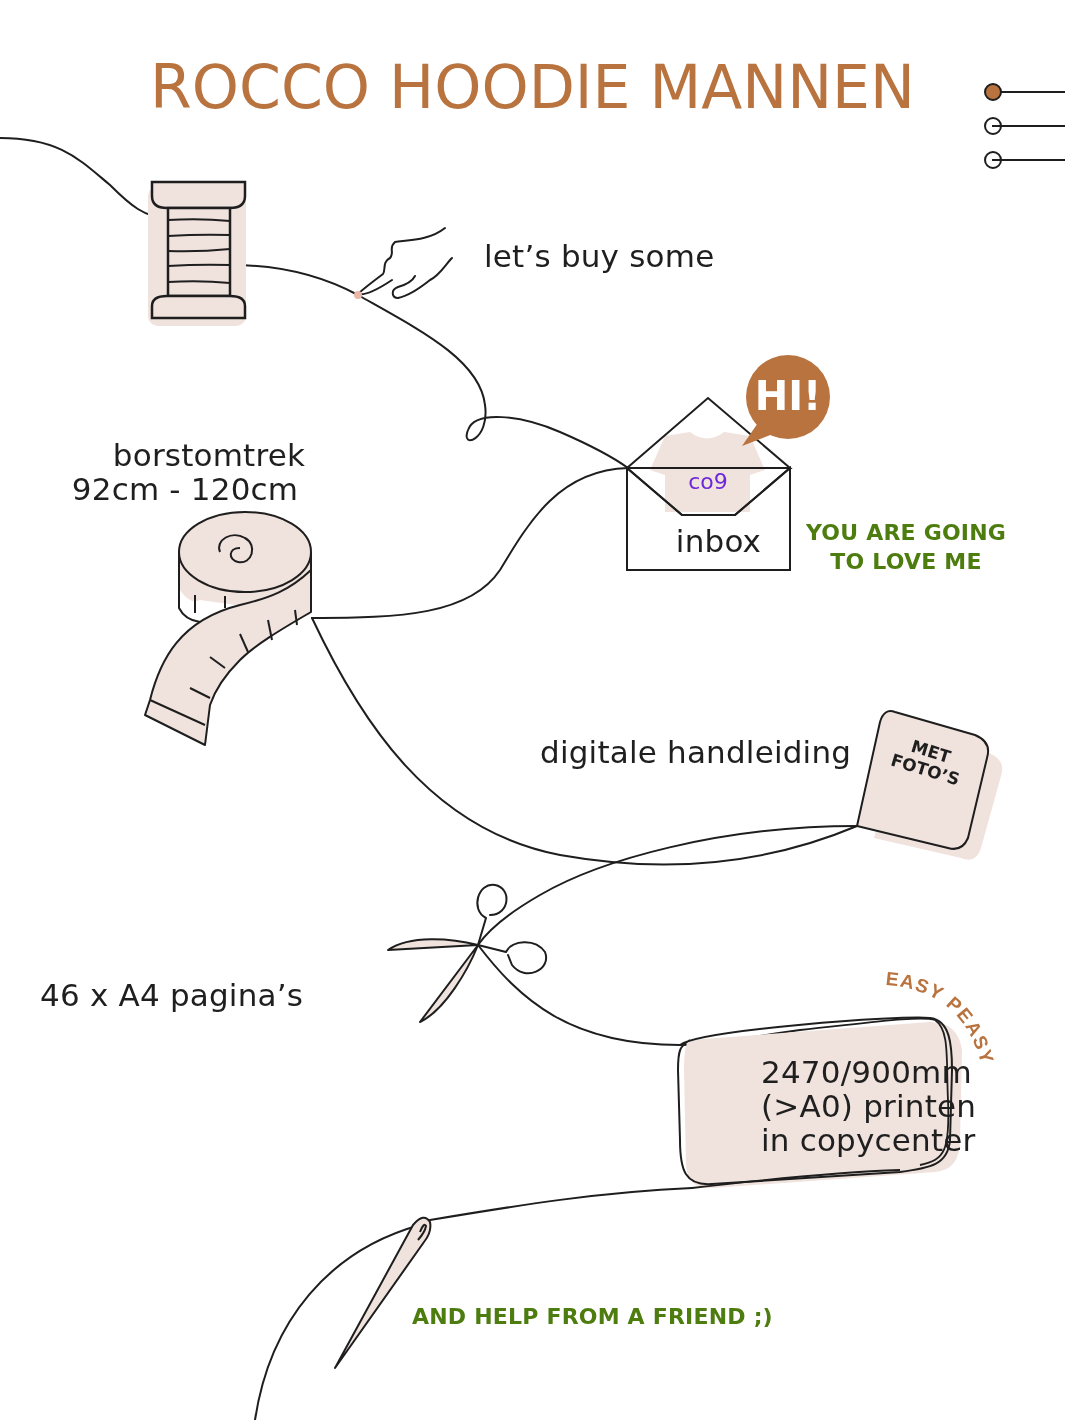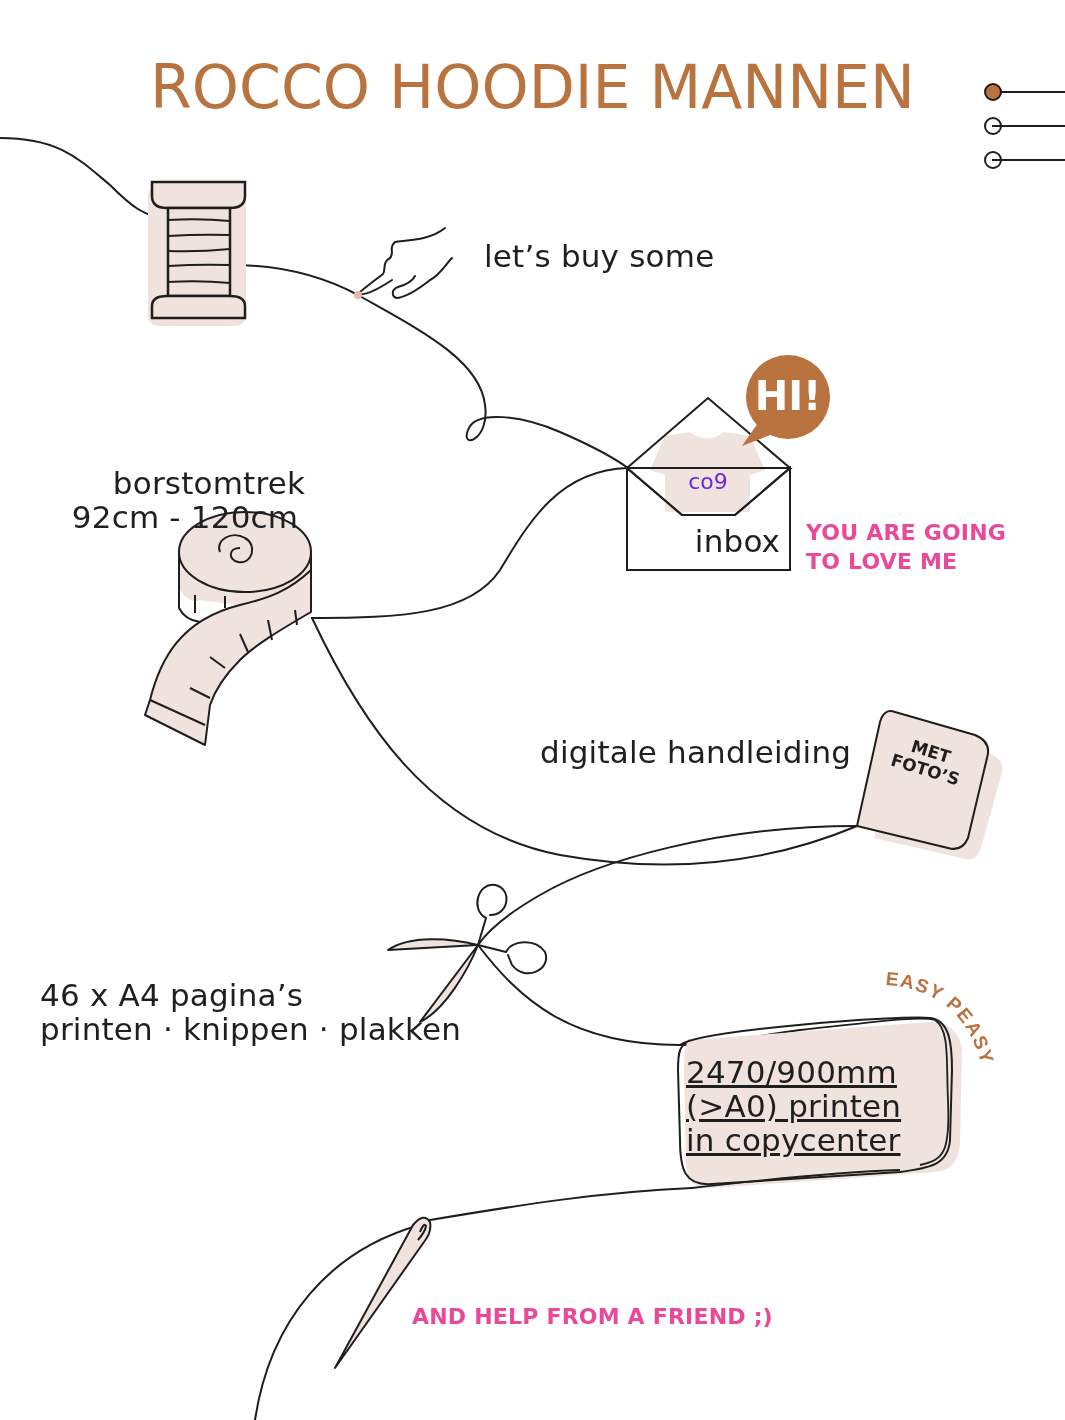--- a/index.html
+++ b/index.html
@@ -3,21 +3,21 @@
   <meta charset="utf-8">
   <style>
     html, body { margin: 0; padding: 0; background: #ffffff; }
     body { width: 1065px; height: 1420px; position: relative; overflow: hidden;
            font-family: "DejaVu Sans", "Liberation Sans", sans-serif; color: #1e1e1e; }
     #art { position: absolute; left: 0; top: 0; width: 1065px; height: 1420px; }
     .abs { position: absolute; white-space: nowrap; }
     .title { left: 0; width: 1065px; top: 52px; text-align: center; font-size: 60px; font-weight: 500;
              color: #b8733f; letter-spacing: 0px; line-height: 70px; }
     .txt { font-size: 31px; line-height: 34px; color: #1f1f1f; letter-spacing: 0.2px; }
-    .accent { color: #ec4899; font-size: 22px; font-weight: 600; line-height: 29px; letter-spacing: 0.2px; }
+    .accent { color: #4d7c0f; font-size: 22px; font-weight: 600; line-height: 29px; letter-spacing: 0.2px; text-align: center; }
     .right { text-align: left; }
     .center { text-align: center; }
   </style>
 </head>
 <body>
 
 <svg id="art" viewBox="0 0 1065 1420" xmlns="http://www.w3.org/2000/svg">
   <defs>
     <path id="easyArc" d="M 885 985 Q 960 990 980 1060" fill="none"></path>
   </defs>
@@ -131,47 +131,46 @@
 <div class="abs title">ROCCO HOODIE MANNEN</div>
 
 <div class="abs txt" style="left:484px; top:239px;">
   <div>let’s buy some</div>
 </div>
 
 <div class="abs center" style="left:750px; top:373px; width:76px; font-size:40px; font-weight:700; color:#ffffff; line-height:46px;">HI!</div>
 
 <div class="abs center" style="left:670px; top:468px; width:76px; font-size:22px; color:#6d28d9; line-height:28px;">co9</div>
 
-<div class="abs center txt" style="left:624px; top:524px; width:163px;padding-left:32px;">inbox</div>
+<div class="abs center txt" style="left:605px; top:524px; width:163px;padding-left:32px;">inbox</div>
 
 <div class="abs accent" style="left:806px; top:518px;">
   <div>YOU ARE GOING</div>
   <div>TO LOVE ME</div>
 </div>
 
 <div class="abs txt center" style="left:80px; top:438px; width:256px;">
-  <div style="padding-left:2px;margin-top:28px;">borstomtrek</div>
+  <div style="padding-left:2px;">borstomtrek</div>
   <div style="margin-left:-46px;">92cm - 120cm</div>
 </div>
 
 <div class="abs txt right" style="left:540px; top:735px; width:303px;">
   <div>digitale handleiding</div>
 </div>
 
 <div class="abs center" style="left:880px; top:742px; width:96px; font-size:17px; font-weight:700; line-height:19px; color:#1e1e1e; transform: rotate(17deg);">
   <div>MET</div>
   <div>FOTO’S</div>
 </div>
 
 <div class="abs txt right" style="left:40px; top:978px; width:351px;">
   <div>46 x A4 pagina’s</div>
-  <div>printen · knippen · plakken</div>
 </div>
 
-<div class="abs txt" style="left:686px; top:1055px;text-decoration:underline;">
+<div class="abs txt" style="left:761px; top:1055px;">
   <div>2470/900mm</div>
   <div>(&gt;A0) printen</div>
   <div>in copycenter</div>
 </div>
 
 <div class="abs accent" style="left:412px; top:1302px;">
   <div>AND HELP FROM A FRIEND ;)</div>
 </div>
 
 </body></html>

